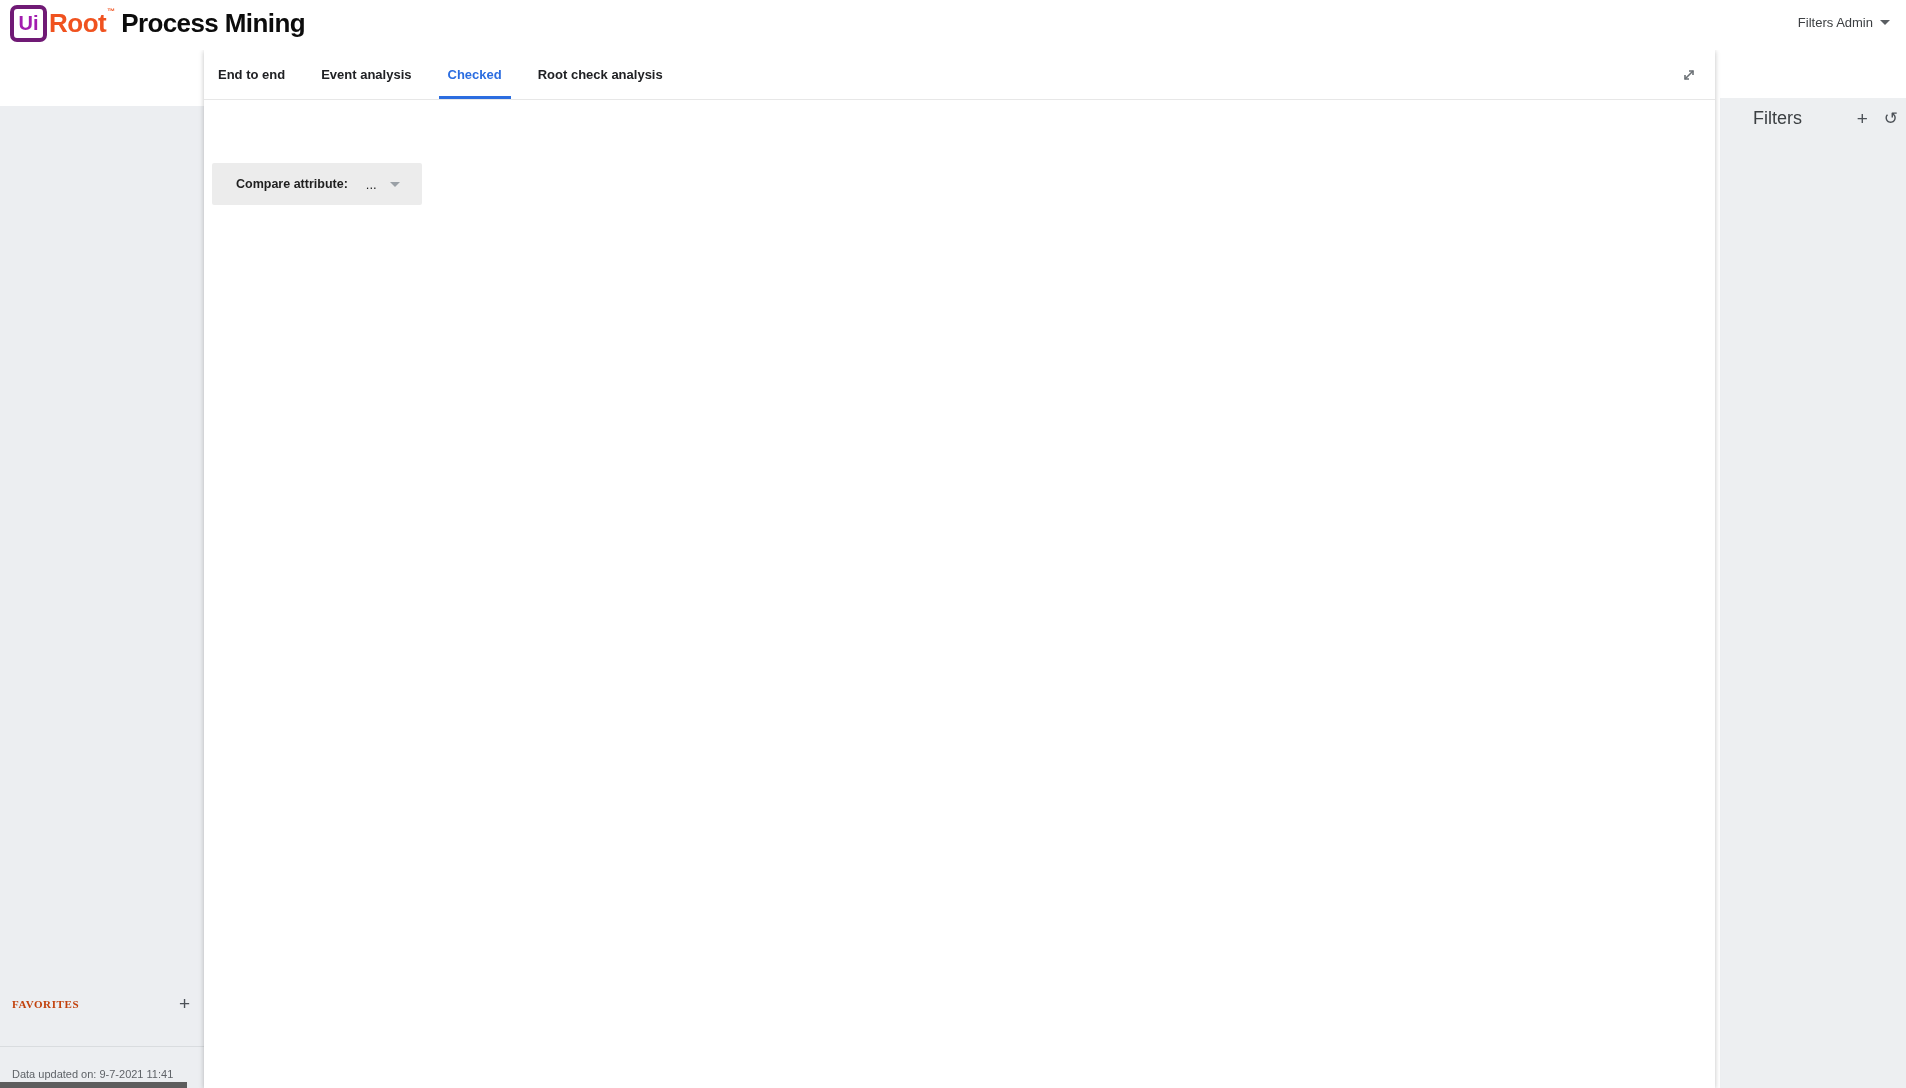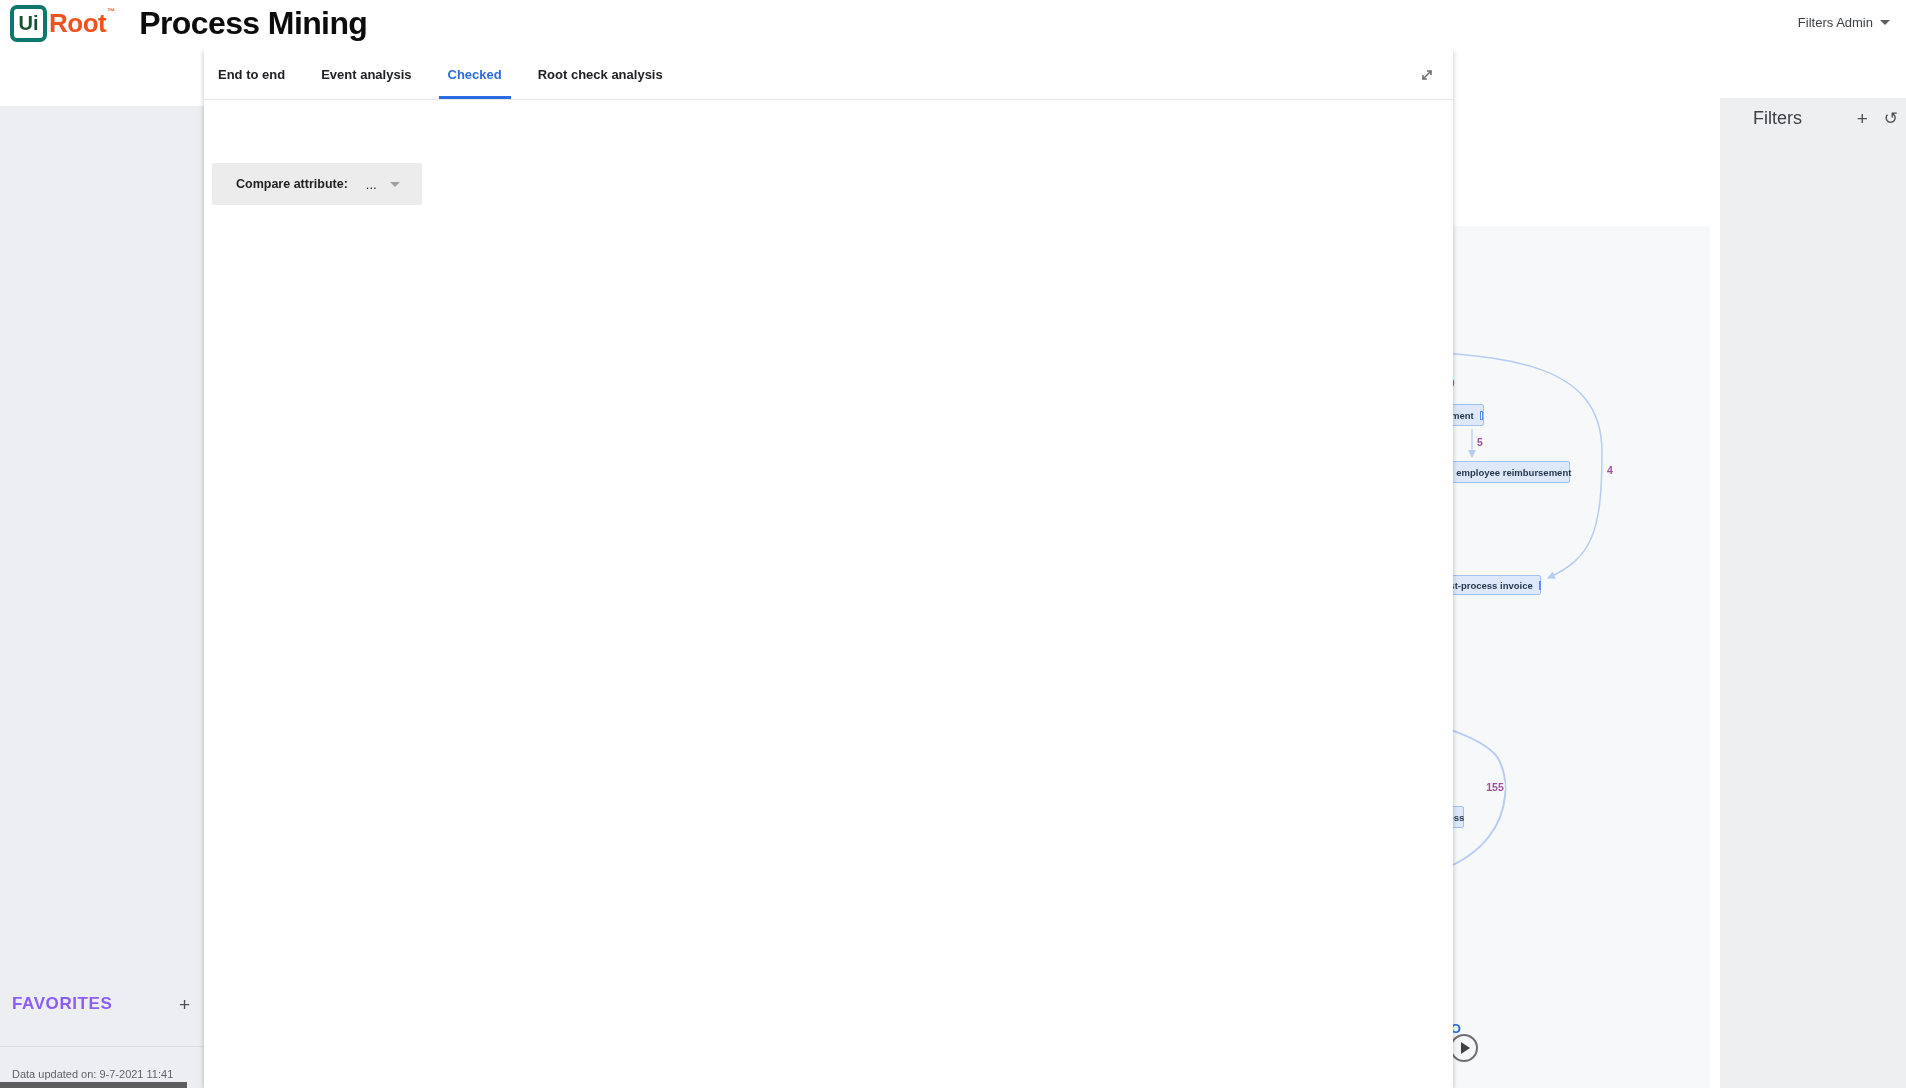--- a/index.html
+++ b/index.html
@@ -3,52 +3,52 @@
 <meta charset="utf-8">
 <style>
   * { margin:0; padding:0; box-sizing:border-box; }
   html,body { width:1906px; height:1088px; overflow:hidden; background:#fff;
     font-family:"Liberation Sans", sans-serif; -webkit-font-smoothing:antialiased; }
   body { position:relative; }
 
   
   .header { position:absolute; left:0; top:0; width:1906px; height:50px; background:#fff; z-index:30; }
   .logo { position:absolute; left:10px; top:5px; display:flex; align-items:flex-start; }
-  .logo-box { width:37px; height:37px; border:4px solid #0f766e; border-radius:7px;
-    color:#14532d; font-weight:bold; font-size:20px; display:flex; align-items:center; justify-content:center; }
+  .logo-box { width:37px; height:37px; border:4px solid #701a75; border-radius:7px;
+    color:#a21caf; font-weight:bold; font-size:20px; display:flex; align-items:center; justify-content:center; }
   .logo-path { color:#f0521f; font-weight:bold; font-size:26px; line-height:37px; margin-left:2px; letter-spacing:-0.5px;}
   .logo-tm { font-size:8px; color:#f0521f; font-weight:bold; margin:2px 2px 0 1px; }
-  .logo-product { color:#0c0c0c; font-weight:bold; font-size:32px; line-height:37px; margin-left:22px; letter-spacing:-0.6px; }
+  .logo-product { color:#0c0c0c; font-weight:bold; font-size:26px; line-height:37px; margin-left:4px; letter-spacing:-0.6px; }
   .user-menu { position:absolute; right:16px; top:15px; font-size:13px; color:#3d4043; cursor:pointer;
     display:flex; align-items:center; gap:7px; }
   .caret-down { width:0; height:0; border-left:5px solid transparent; border-right:5px solid transparent;
     border-top:5px solid #5a5e62; display:inline-block; }
 
   
   .sidebar { position:absolute; left:0; top:106px; width:204px; height:982px; background:#eceef1; z-index:5; }
   .side-item { padding:10px 12px; font-size:13.5px; color:#3c4043; cursor:pointer; margin-top:6px; }
   .side-item.active { color:#3f6ae0; }
   .side-items { padding-top:6px; }
   .favorites-row { position:absolute; left:0; top:888px; width:100%; padding:0 14px 0 12px;
     display:flex; align-items:center; justify-content:space-between; }
-  .favorites-label { font-size:17px; font-weight:bold; letter-spacing:0.6px; color:#8b5cf6; }
+  .favorites-label { font-size:11px; font-weight:bold; letter-spacing:0.6px; color:#c2410c;font-family:Liberation Serif, serif; }
   .plus-icon { font-size:19px; color:#4c5157; font-weight:normal; cursor:pointer; line-height:1; }
   .side-divider { position:absolute; left:0; top:940px; width:100%; height:1px; background:#d9dcdf; }
   .data-updated { position:absolute; left:12px; top:962px; font-size:11px; color:#5f6368; }
   .bottom-dark-bar { position:absolute; left:0; top:1082px; width:187px; height:6px; background:#5d5d5d; z-index:40; }
 
   
   .filters-panel { position:absolute; left:1720px; top:98px; width:186px; height:990px; background:#edeff1; z-index:5; }
   .filters-head { display:flex; align-items:center; padding:10px 12px 0 33px; }
   .filters-title { font-size:18px; color:#3c4043; flex:1 1 auto; }
   .filters-actions { display:flex; gap:16px; align-items:center; margin-right:-4px; }
   .undo-icon { font-size:17px; color:#4c5157; cursor:pointer; }
 
   
-  .card { position:absolute; left:204px; top:50px; width:1249px; height:1038px; background:#fff;
+  .card { position:absolute; left:204px; top:50px; width:1511px; height:1038px; background:#fff;
     box-shadow:0 1px 5px rgba(0,0,0,0.25); z-index:10; }
   .tabbar { height:50px; border-bottom:1px solid #e7e7e7; display:flex; align-items:stretch; padding-left:14px; position:relative; }
   .tab { font-size:13px; font-weight:bold; color:#202124; margin-right:36px; display:flex; align-items:center;
     position:relative; cursor:pointer; white-space:nowrap; }
   .tab.active { color:#2b6de0; }
   .tab.active::after { content:''; position:absolute; left:-9px; right:-9px; bottom:0; height:3px; background:#2b6de0; }
   .expand-btn { position:absolute; right:16px; top:15px; width:20px; height:20px; cursor:pointer; }
   .page-title { position:absolute; left:26px; top:62px; font-size:27px; color:#8d939a; font-weight:normal; }
 
   .compare-attr { position:absolute; left:8px; top:113px; width:210px; height:42px; background:#ececec;

